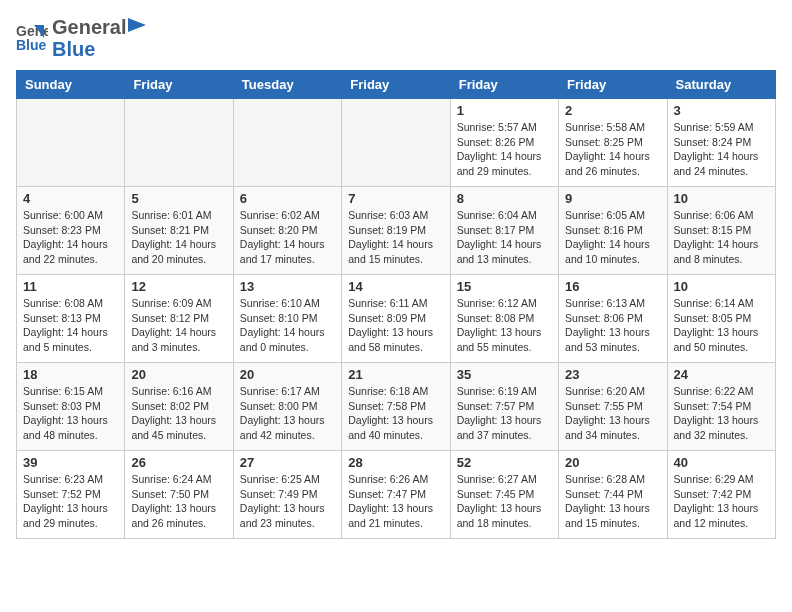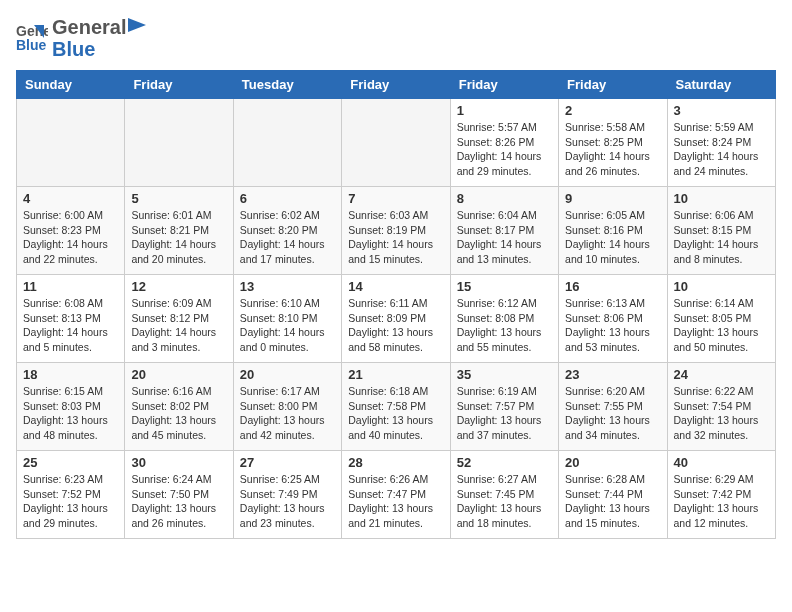--- a/index.html
+++ b/index.html
@@ -222,25 +222,25 @@
           <div class="day-number">23</div>
           <div class="day-info">Sunrise: 6:20 AM<br>Sunset: 7:55 PM<br>Daylight: 13 hours<br>and 34 minutes.</div>
         </td>
         <td>
           <div class="day-number">24</div>
           <div class="day-info">Sunrise: 6:22 AM<br>Sunset: 7:54 PM<br>Daylight: 13 hours<br>and 32 minutes.</div>
         </td>
       </tr>
       <tr>
         <td>
-          <div class="day-number">25</div>
+          <div class="day-number">39</div>
           <div class="day-info">Sunrise: 6:23 AM<br>Sunset: 7:52 PM<br>Daylight: 13 hours<br>and 29 minutes.</div>
         </td>
         <td>
-          <div class="day-number">30</div>
+          <div class="day-number">26</div>
           <div class="day-info">Sunrise: 6:24 AM<br>Sunset: 7:50 PM<br>Daylight: 13 hours<br>and 26 minutes.</div>
         </td>
         <td>
           <div class="day-number">27</div>
           <div class="day-info">Sunrise: 6:25 AM<br>Sunset: 7:49 PM<br>Daylight: 13 hours<br>and 23 minutes.</div>
         </td>
         <td>
           <div class="day-number">28</div>
           <div class="day-info">Sunrise: 6:26 AM<br>Sunset: 7:47 PM<br>Daylight: 13 hours<br>and 21 minutes.</div>
         </td>

